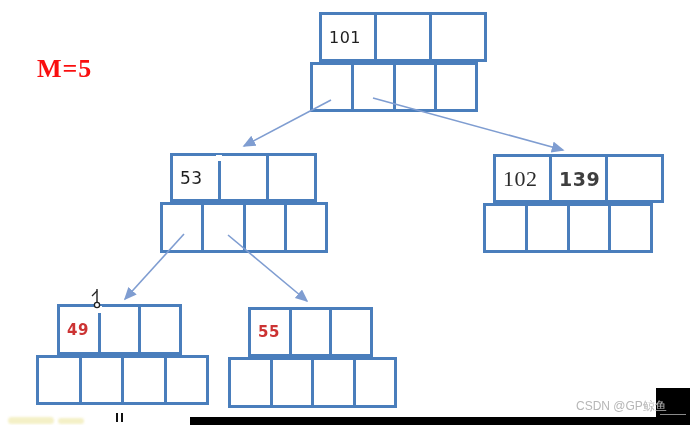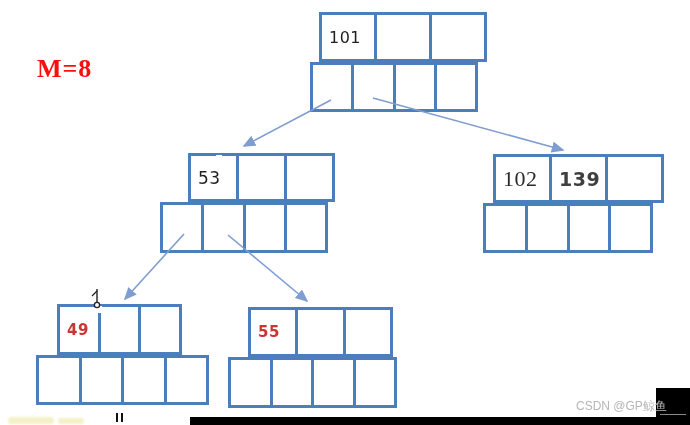--- a/index.html
+++ b/index.html
@@ -13,27 +13,27 @@
     border:3px solid var(--box-border,#4a7ebc);background:#fff;
   }
   .cell{
     flex:1;box-sizing:border-box;border-right:3px solid var(--box-border,#4a7ebc);
     display:flex;align-items:center;padding-left:7px;overflow:hidden;
   }
   .cell:last-child{border-right:none;}
   
   #root-keys {left:319px;top:12px; width:168px;height:50px;}
   #root-ptrs {left:310px;top:62px; width:168px;height:50px;}
-  #n53-keys  {left:188px;top:153px;width:147px;height:49px;}
+  #n53-keys  {left:170px;top:153px;width:147px;height:49px;}
   #n53-ptrs  {left:160px;top:202px;width:168px;height:51px;}
   #n102-keys {left:493px;top:154px;width:171px;height:49px;}
   #n102-ptrs {left:483px;top:203px;width:170px;height:50px;}
   #n49-keys  {left:57px; top:304px;width:125px;height:51px;}
   #n49-ptrs  {left:36px; top:355px;width:173px;height:50px;}
-  #n55-keys  {left:248px;top:307px;width:145px;height:50px;}
+  #n55-keys  {left:248px;top:307px;width:125px;height:50px;}
   #n55-ptrs  {left:228px;top:357px;width:169px;height:51px;}
   
   .key{color:var(--key-text,#1f1f1f);font-size:16px;letter-spacing:.5px;}
   #n53-keys .key{font-size:17px;}
   #n102-keys .cell:nth-child(1) .key{font-family:"Liberation Serif",serif;font-size:22px;color:#2b2b2b;}
   #n102-keys .cell:nth-child(2) .key{font-weight:bold;font-size:19px;color:#3f3f3f;}
   .red-key .cell:nth-child(1) .key{color:var(--red-key,#cc3333);font-weight:bold;font-size:15px;}
   
   #order-label{
     position:absolute;left:37px;top:54px;
@@ -67,21 +67,21 @@
   }
   #wm-underline{position:absolute;left:660px;top:414px;width:26px;height:1px;background:#8a8a8a;}
   
   #cursor{position:absolute;left:86px;top:288px;pointer-events:none;}
 </style>
 </head>
 <body style="--box-border: #4a7ebc; --arrow: #7f9dd1; --key-text: #1f1f1f; --red-key: #cc3333; --m-label: #f90f0f; --watermark-text: #b6b6b6; --bar: #000000;">
 
 <div id="stage">
 
-  <div id="order-label">M=8</div>
+  <div id="order-label">M=5</div>
 
   <div class="row" id="root-keys">
     <div class="cell">
         <span class="key">101</span>
       </div>
     <div class="cell">
         <span class="key"></span>
       </div>
     <div class="cell">
         <span class="key"></span>

